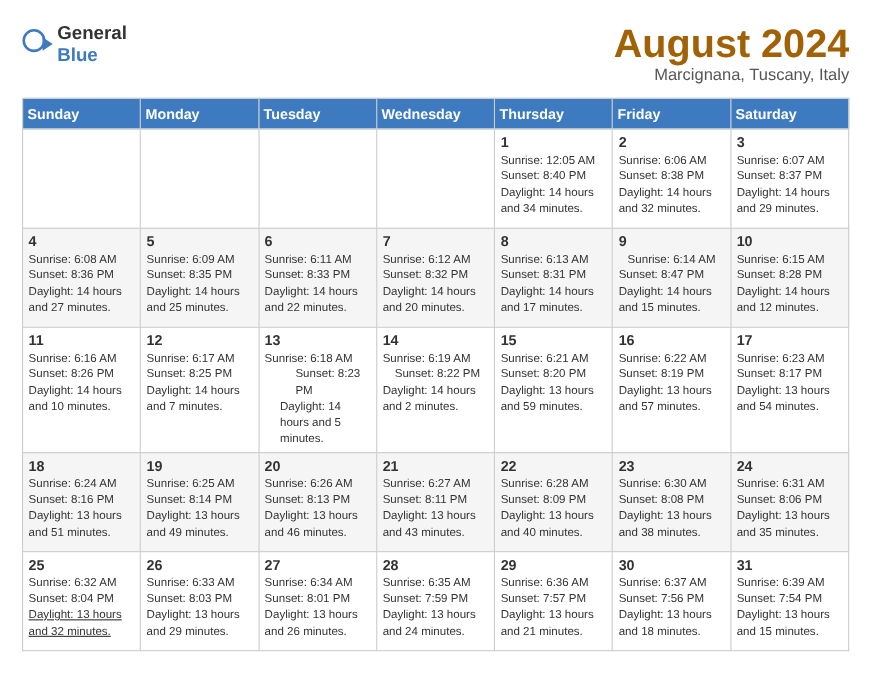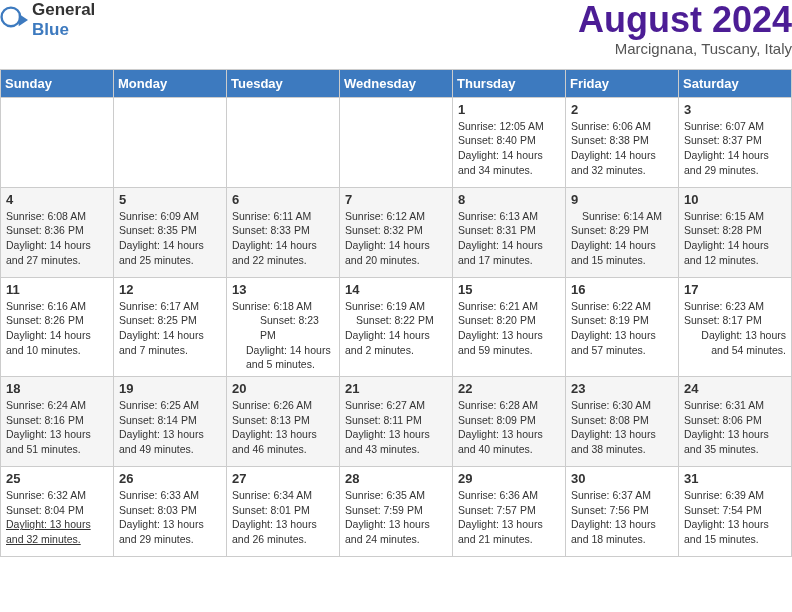--- a/index.html
+++ b/index.html
@@ -1,22 +1,22 @@
 <!DOCTYPE html>
 <html><head>
   <meta charset="utf-8">
   <style>
     * { box-sizing: border-box; margin: 0; padding: 0; }
     body { font-family: Arial, sans-serif; background: #fff; width: 792px; min-height: 612px; }
-    .page { padding: 0; }
+    .page { padding: 20px; }
     .header { display: flex; align-items: flex-start; justify-content: space-between; margin-bottom: 12px; }
     .logo { display: flex; align-items: center; gap: 4px; }
     .logo-icon { width: 28px; height: 28px; }
     .title-block { text-align: right; }
-    .calendar-title { font-size: 36px; font-weight: bold; color: #4c1d95; line-height: 1.1; }
+    .calendar-title { font-size: 36px; font-weight: bold; color: #a16207; line-height: 1.1; }
     .calendar-subtitle { font-size: 15px; color: #555; }
     table { width: 100%; border-collapse: collapse; border-radius: 15px; }
     thead tr th { background: #3d7abf; color: #fff; font-size: 13px; font-weight: bold; padding: 6px 4px; text-align: left; border: 1px solid #ccc; }
     tbody tr td { border: 1px solid #ccc; vertical-align: top; padding: 4px 5px; font-size: 10.5px; color: #333; width: 14.28%; min-height: 80px; height: 90px; background: #fff; }
     tbody tr:nth-child(even) td { background: #f5f5f5; }
     .day-num { font-weight: bold; font-size: 13px; display: block; margin-bottom: 2px; }
     .cell-empty { background: #fff !important; }
   </style>
 </head>
 <body>
@@ -103,21 +103,21 @@
           </td>
           <td>
             <span class="day-num">8</span>
             <div style="line-height: 1.4;">Sunrise: 6:13 AM</div>
             <div style="line-height: 1.4;">Sunset: 8:31 PM</div>
             <div style="line-height: 1.4;">Daylight: 14 hours and 17 minutes.</div>
           </td>
           <td>
             <span class="day-num">9</span>
             <div style="line-height: 1.4; text-align: center;">Sunrise: 6:14 AM</div>
-            <div style="line-height: 1.4;">Sunset: 8:29 PM</div>
+            <div style="line-height: 1.4;">Sunset: 8:47 PM</div>
             <div style="line-height: 1.4;">Daylight: 14 hours and 15 minutes.</div>
           </td>
           <td>
             <span class="day-num">10</span>
             <div style="line-height: 1.4;">Sunrise: 6:15 AM</div>
             <div style="line-height: 1.4;">Sunset: 8:28 PM</div>
             <div style="line-height: 1.4;">Daylight: 14 hours and 12 minutes.</div>
           </td>
         </tr>
         <tr>
@@ -154,21 +154,21 @@
           <td>
             <span class="day-num">16</span>
             <div style="line-height: 1.4;">Sunrise: 6:22 AM</div>
             <div style="line-height: 1.4;">Sunset: 8:19 PM</div>
             <div style="line-height: 1.4;">Daylight: 13 hours and 57 minutes.</div>
           </td>
           <td>
             <span class="day-num">17</span>
             <div style="line-height: 1.4;">Sunrise: 6:23 AM</div>
             <div style="line-height: 1.4;">Sunset: 8:17 PM</div>
-            <div style="line-height: 1.4; text-align: right;">Daylight: 13 hours and 54 minutes.</div>
+            <div style="line-height: 1.4;">Daylight: 13 hours and 54 minutes.</div>
           </td>
         </tr>
         <tr>
           <td>
             <span class="day-num">18</span>
             <div style="line-height: 1.4;">Sunrise: 6:24 AM</div>
             <div style="line-height: 1.4;">Sunset: 8:16 PM</div>
             <div style="line-height: 1.4;">Daylight: 13 hours and 51 minutes.</div>
           </td>
           <td>

